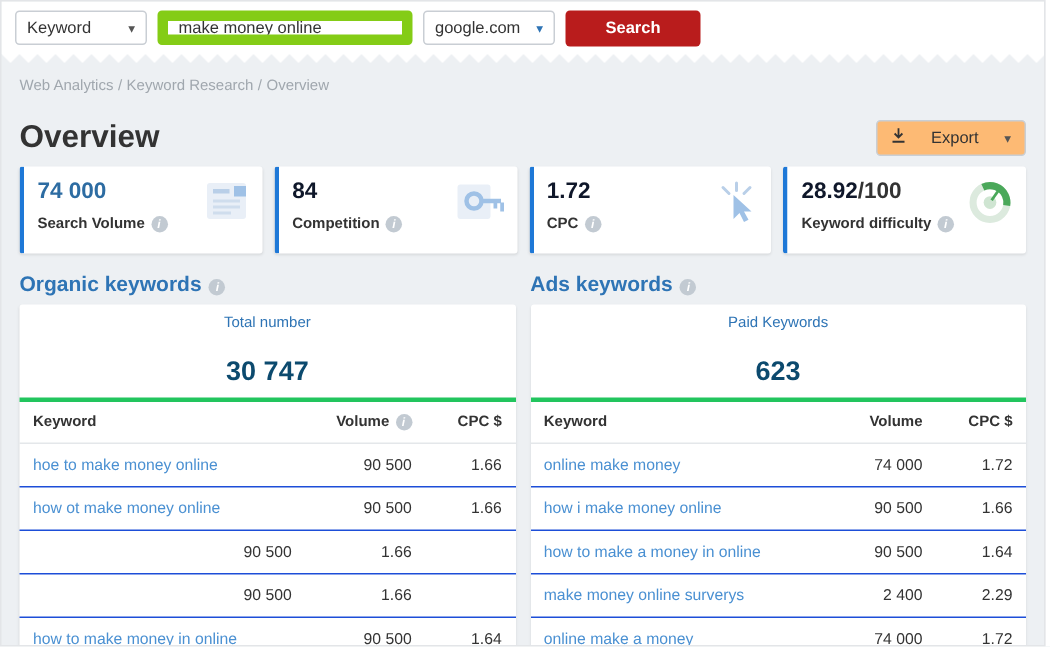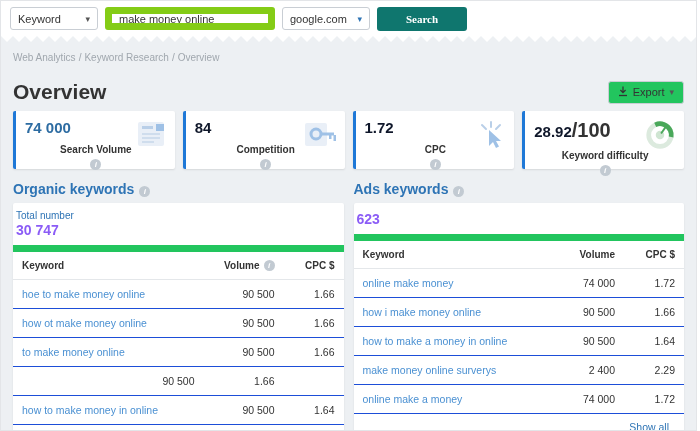--- a/index.html
+++ b/index.html
@@ -5,51 +5,51 @@
   html,body{margin:0;padding:0;}
   body{font-family:"Liberation Sans",sans-serif;}
   .screen{width:697px;height:431px;background:#edf0f3;position:relative;overflow:hidden;box-sizing:border-box;border:1px solid #e3e5e8;}
 
   
   .topbar{height:35px;background:#fff;display:flex;align-items:center;gap:7px;padding:0 9px;position:relative;z-index:2;}
   .selectbox{height:23px;min-width:88px;box-sizing:border-box;border:1px solid #c9ced4;border-radius:3px;background:#fff;display:flex;align-items:center;justify-content:space-between;gap:10px;padding:0 7px;font-size:11px;color:#333;cursor:pointer;}
   .selectbox .chev{font-size:9px;color:#555;}
   .selectbox.engine .chev{color:#2e74b5;}
   .query-input{height:23px;width:170px;box-sizing:border-box;border:7px solid #84cc16;border-radius:3px;padding:0 7px;font-size:11px;color:#333;}
-  .search-btn{height:24px;width:90px;background:#0f766e;color:#fff;border:none;border-radius:3px;font-size:11px;font-weight:bold;cursor:pointer;font-family:Liberation Serif, serif;}
+  .search-btn{height:24px;width:90px;background:#b91c1c;color:#fff;border:none;border-radius:3px;font-size:11px;font-weight:bold;cursor:pointer;font-family:Liberation Sans, sans-serif;}
   .zigzag{height:6px;line-height:0;position:relative;z-index:2;}
 
   
   .breadcrumb{margin:10px 12px 16px;font-size:10px;color:#a0a7ae;}
   .breadcrumb .sep{margin:0 3px;}
   .crumb{cursor:pointer;}
   .title-row{display:flex;align-items:center;justify-content:space-between;padding:1px 12px 4px;}
   .page-title{font-size:21px;font-weight:bold;color:#333;}
-  .export-btn{display:flex;align-items:center;gap:5px;background:#22c55e;border:1px solid #c9ced4;border-radius:3px;padding:4px 9px;font-size:11px;color:#333;cursor:pointer;}
+  .export-btn{display:flex;align-items:center;gap:17px;background:#fdba74;border:1px solid #c9ced4;border-radius:3px;padding:4px 9px;font-size:11px;color:#333;cursor:pointer;}
   .export-btn .chev{font-size:9px;color:#555;}
 
   
   .metrics{display:flex;gap:8px;padding:3px 12px 9px;}
   .metric-card{flex:1;background:#fff;border-left:3px solid #1e78d7;border-radius:2px;box-shadow:0 1px 2px rgba(0,0,0,.10);height:58px;box-sizing:border-box;padding:8px 8px 0 9px;position:relative;}
   .metric-value{font-size:15px;font-weight:bold;}
   .metric-value.blue{color:#2d6ca2;}
   .metric-value.green{color:#0f172a;}
-  .metric-suffix{color:#333;font-size:20px;font-weight:bold;}
-  .metric-label{margin-top:8px;font-size:10px;font-weight:bold;color:#333;display:flex;align-items:center;gap:4px;flex-direction:column;}
+  .metric-suffix{color:#333;font-size:15px;font-weight:bold;}
+  .metric-label{margin-top:8px;font-size:10px;font-weight:bold;color:#333;display:flex;align-items:center;gap:4px;}
   .info-icon{display:inline-block;width:11px;height:11px;line-height:11px;border-radius:50%;background:#c2cad2;color:#fff;font-size:8px;font-style:italic;font-weight:bold;text-align:center;cursor:pointer;flex:0 0 auto;}
   .metric-art{position:absolute;right:7px;top:9px;}
 
   
   .sections{display:flex;gap:10px;padding:0 12px;}
   .section{flex:1;min-width:0;}
   .section-title{color:#2e74b5;font-size:14px;font-weight:bold;margin:3px 0 6px;display:flex;align-items:flex-end;gap:5px;}
   .table-card{background:#fff;border-radius:2px;box-shadow:0 1px 2px rgba(0,0,0,.10);}
-  .table-head{padding:7px 3px 7px;border-bottom:7px solid #22c55e;}
+  .table-head{text-align:center;padding:7px 3px 7px;border-bottom:3px solid #22c55e;}
   .table-head-label{color:#2e74b5;font-size:10px;}
-  .table-head-value{color:#8b5cf6;font-size:14px;font-weight:bold;margin-top:1px;}
+  .table-head-value{color:#0c4a6e;font-size:18px;font-weight:bold;margin-top:16px;}
   .trow{display:grid;grid-template-columns:1fr 80px 60px;align-items:center;border-bottom:1px solid #1d4ed8;}
   .thead-row{border-bottom:1px solid #e4e7ea;}
   .th{font-size:10px;font-weight:bold;color:#333;padding:8px 9px;display:flex;align-items:center;gap:4px;}
   .th.num,.cell.num{justify-content:flex-end;text-align:right;}
   .cell{font-size:10.5px;color:#333;padding:8px 9px;}
   .cell.kw{color:#4a90d2;cursor:pointer;white-space:nowrap;overflow:hidden;text-overflow:ellipsis;}
   .show-all{text-align:right;color:#2e74b5;font-size:10.5px;padding:7px 15px;cursor:pointer;}
 </style>
 </head>
 <body>
@@ -190,21 +190,20 @@
           <div class="cell kw">hoe to make money online</div>
           <div class="cell num">90 500</div>
           <div class="cell num">1.66</div>
         </div>
         <div class="trow">
           <div class="cell kw">how ot make money online</div>
           <div class="cell num">90 500</div>
           <div class="cell num">1.66</div>
         </div>
         <div class="trow">
-          <div class="cell kw">to make money online</div>
           <div class="cell num">90 500</div>
           <div class="cell num">1.66</div>
         </div>
         <div class="trow">
           <div class="cell num">90 500</div>
           <div class="cell num">1.66</div>
         </div>
         <div class="trow">
           <div class="cell kw">how to make money in online</div>
           <div class="cell num">90 500</div>
@@ -214,20 +213,21 @@
       </div>
     </div>
 
     <div class="section">
       <div class="section-title">
         <span>Ads keywords</span>
         <span class="info-icon">i</span>
       </div>
       <div class="table-card">
         <div class="table-head">
+          <div class="table-head-label">Paid Keywords</div>
           <div class="table-head-value">623</div>
         </div>
         <div class="trow thead-row">
           <div class="th">Keyword</div>
           <div class="th num">Volume</div>
           <div class="th num">CPC $</div>
         </div>
         <div class="trow">
           <div class="cell kw">online make money</div>
           <div class="cell num">74 000</div>

